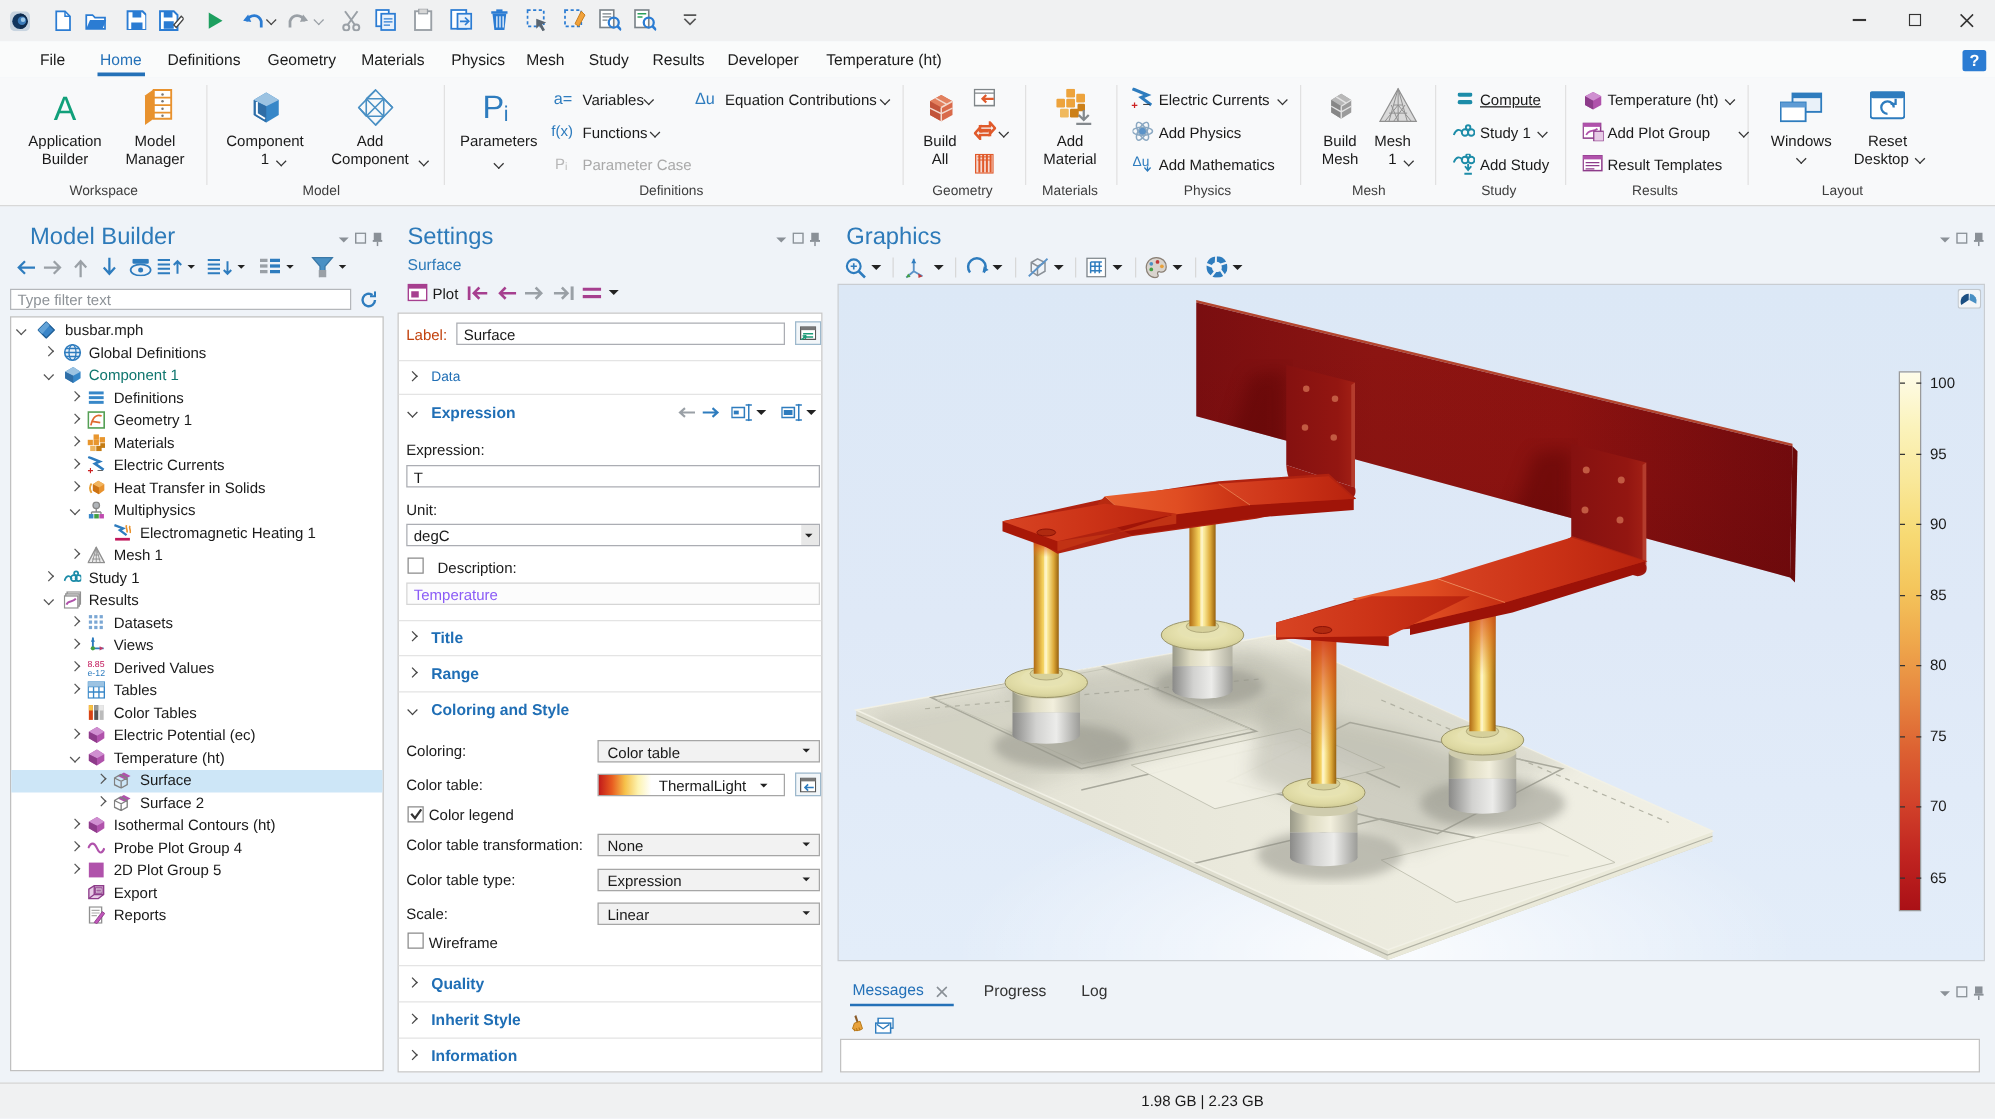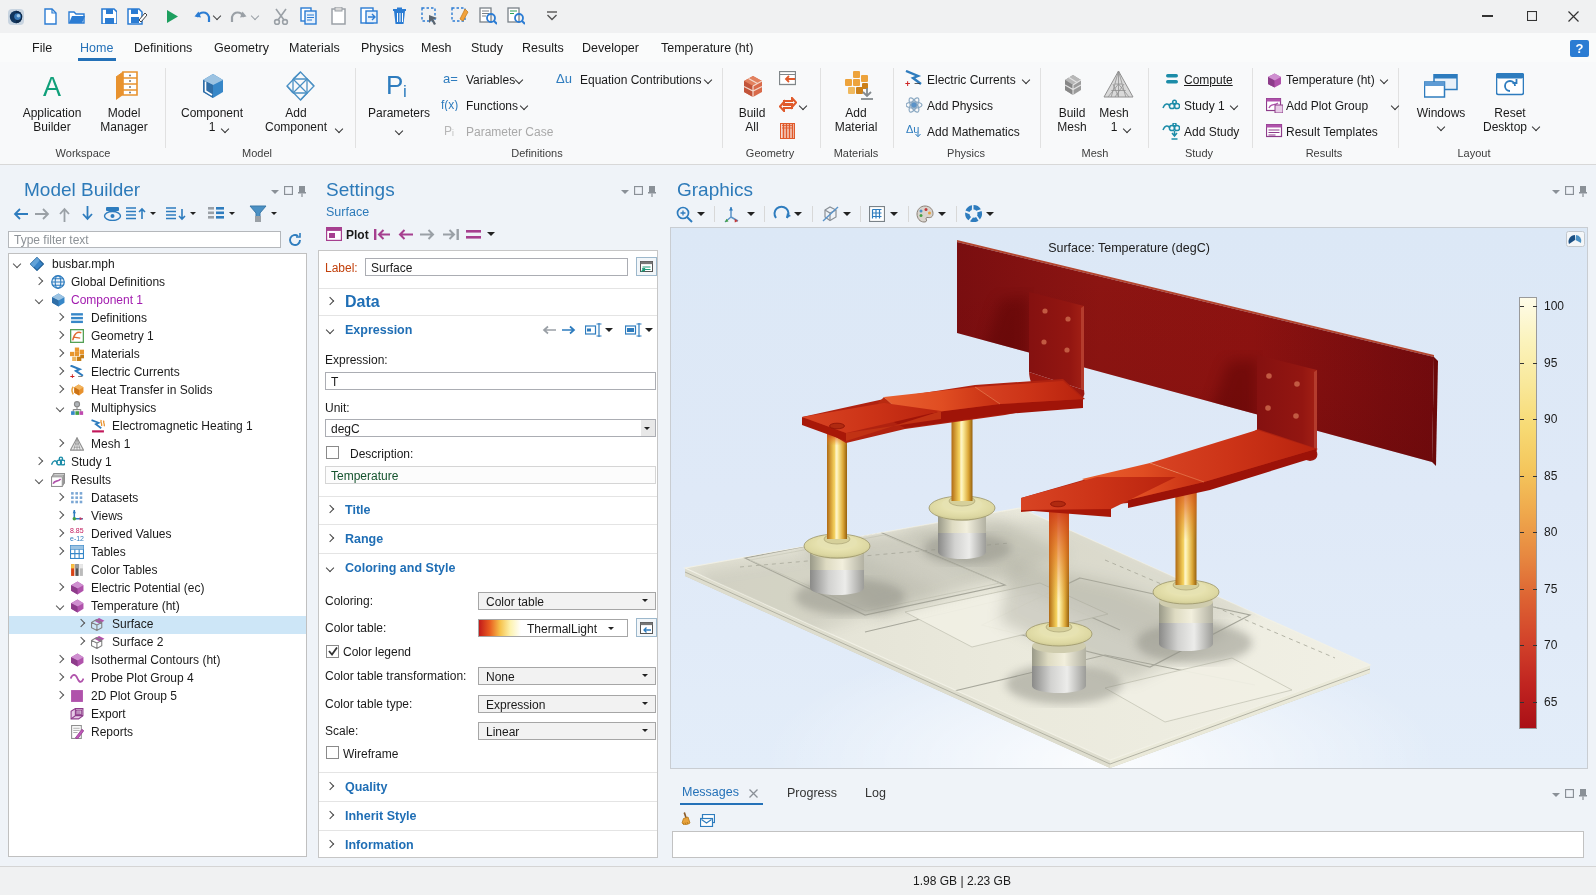--- a/index.html
+++ b/index.html
@@ -416,21 +416,21 @@
       <ellipse cx="6.5" cy="6.5" rx="2.6" ry="5.8" fill="none" stroke="#2e7cbe"></ellipse>
       <path d="M0.7 6.5 h11.6 M1.5 3.5 h10 M1.5 9.5 h10" stroke="#2e7cbe" fill="none"></path>
     </svg>
     <div style="position:absolute;left:71px;top:275px;font-size:12px;color:#1a1a1a;line-height:14px;white-space:nowrap;">Global Definitions</div>
     <div style="position:absolute;left:36px;top:297px;width:6px;height:6px;border-right:1.6px solid #555;border-bottom:1.6px solid #555;transform:rotate(45deg)"></div>
     <svg style="position:absolute;left:51px;top:293px" width="14" height="14" viewBox="0 0 13 13">
       <path d="M1 4 L7 0.5 L12.5 4 L12.5 9 L7 12.5 L1 9z" fill="#3787c8"></path>
       <path d="M1 4 L7 0.5 L12.5 4 L7 7z" fill="#9cc3e2"></path>
       <path d="M1 4 L7 7 L7 12.5 L1 9z" fill="#2f6ea7"></path>
     </svg>
-    <div style="position:absolute;left:71px;top:293px;font-size:12px;color:#a21caf;line-height:14px;white-space:nowrap;">Component 1</div>
+    <div style="position:absolute;left:71px;top:293px;font-size:12px;color:#0f766e;line-height:14px;white-space:nowrap;">Component 1</div>
     <div style="position:absolute;left:57px;top:314px;width:6px;height:6px;border-right:1.6px solid #555;border-bottom:1.6px solid #555;transform:rotate(-45deg)"></div>
     <svg style="position:absolute;left:70px;top:311px" width="14" height="14" viewBox="0 0 13 13">
       <rect x="1" y="2" width="11" height="2.2" fill="#3787c8"></rect>
       <rect x="1" y="5.5" width="11" height="2.2" fill="#3787c8"></rect>
       <rect x="1" y="9" width="11" height="2.2" fill="#3787c8"></rect>
     </svg>
     <div style="position:absolute;left:91px;top:311px;font-size:12px;color:#1a1a1a;line-height:14px;white-space:nowrap;">Definitions</div>
     <div style="position:absolute;left:57px;top:332px;width:6px;height:6px;border-right:1.6px solid #555;border-bottom:1.6px solid #555;transform:rotate(-45deg)"></div>
     <svg style="position:absolute;left:70px;top:329px" width="14" height="14" viewBox="0 0 13 13">
       <rect x="0.5" y="0.5" width="12" height="12" fill="#fff" stroke="#55a055" stroke-width="1.4"></rect>
@@ -619,21 +619,21 @@
       <rect x="0" y="6" width="8" height="1.5" fill="#8a9097"></rect>
       <rect x="3.4" y="7.5" width="1.2" height="3.5" fill="#8a9097"></rect>
     </svg>
     <div style="position:absolute;left:326px;top:205px;font-size:12.5px;color:#2d7ab9;line-height:14.5px;white-space:nowrap;">Surface</div>
     <svg style="position:absolute;left:326px;top:227px" width="16" height="14" viewBox="0 0 16 14">
       <rect x="0.5" y="0.5" width="15" height="13" fill="#fff" stroke="#a63f8f" stroke-width="1.4"></rect>
       <rect x="0.5" y="0.5" width="15" height="3.4" fill="#a63f8f"></rect>
       <rect x="3" y="6" width="6" height="5" fill="#a63f8f"></rect>
       <path d="M10.5 8.5 h3 M12 7 l1.5 1.5 -1.5 1.5" stroke="#fff" stroke-width="1" fill="none"></path>
     </svg>
-    <div style="position:absolute;left:346px;top:228px;font-size:12px;color:#1a1a1a;line-height:14px;white-space:nowrap;font-weight:bold;">Plot</div>
+    <div style="position:absolute;left:346px;top:228px;font-size:12px;color:#1a1a1a;line-height:14px;white-space:nowrap;">Plot</div>
     <svg style="position:absolute;left:374px;top:229px" width="16" height="11" viewBox="0 0 16 11">
       <rect x="0" y="0" width="2.4" height="11" fill="#a63f8f"></rect>
       <path d="M16 5.5 H5 M9.5 1 L5 5.5 L9.5 10" fill="none" stroke="#a63f8f" stroke-width="2"></path>
     </svg>
     <svg style="position:absolute;left:397px;top:229px" width="16" height="11" viewBox="0 0 16 11">
       <path d="M16 5.5 H3 M7.5 1 L3 5.5 L7.5 10" fill="none" stroke="#a63f8f" stroke-width="2"></path>
     </svg>
     <svg style="position:absolute;left:420px;top:229px" width="16" height="11" viewBox="0 0 16 11">
       <path d="M0 5.5 H13 M8.5 1 L13 5.5 L8.5 10" fill="none" stroke="#9aa0a6" stroke-width="2"></path>
     </svg>
@@ -652,21 +652,21 @@
     <div style="position:absolute;left:371px;top:261px;font-size:12px;color:#1a1a1a;line-height:14px;white-space:nowrap;">Surface</div>
     <div style="position:absolute;left:636px;top:257px;width:21px;height:19px;background:#f2f6f9;border:1px solid #9db8cc"></div>
     <svg style="position:absolute;left:640px;top:261px" width="13" height="11" viewBox="0 0 13 11">
       <rect x="0.5" y="0.5" width="12" height="10" fill="#fff" stroke="#555"></rect>
       <rect x="0.5" y="0.5" width="12" height="2.6" fill="#777"></rect>
       <path d="M2.5 6 h8 M2.5 8.5 h8" stroke="#1c9b78" stroke-width="1.2"></path>
       <path d="M1 11 L5 7.5 M5 7.5 l-3 0.2 M5 7.5 l-0.8 2.8" stroke="#1c9b78" stroke-width="1.1" fill="none"></path>
     </svg>
     <div style="position:absolute;left:319px;top:288px;width:338px;height:1px;background:#e4e4e4"></div>
     <div style="position:absolute;left:327px;top:298px;width:6px;height:6px;border-right:1.6px solid #444;border-bottom:1.6px solid #444;transform:rotate(-45deg)"></div>
-    <div style="position:absolute;left:345px;top:295px;font-size:16px;color:#1f6eb5;line-height:14.5px;white-space:nowrap;font-weight:700">Data</div>
+    <div style="position:absolute;left:345px;top:295px;font-size:11px;color:#1f6eb5;line-height:14.5px;white-space:nowrap;font-weight:400">Data</div>
     <div style="position:absolute;left:319px;top:315px;width:338px;height:1px;background:#e4e4e4"></div>
     <div style="position:absolute;left:327px;top:327px;width:6px;height:6px;border-right:1.6px solid #444;border-bottom:1.6px solid #444;transform:rotate(45deg)"></div>
     <div style="position:absolute;left:345px;top:323px;font-size:12.5px;color:#1f6eb5;line-height:14.5px;white-space:nowrap;font-weight:700">Expression</div>
     <svg style="position:absolute;left:541px;top:325px" width="15" height="10" viewBox="0 0 15 10">
       <path d="M15 5 H3 M7 1.5 L3 5 L7 8.5" fill="none" stroke="#9aa0a6" stroke-width="1.7"></path>
     </svg>
     <svg style="position:absolute;left:562px;top:325px" width="15" height="10" viewBox="0 0 15 10">
       <path d="M0 5 H12 M8 1.5 L12 5 L8 8.5" fill="none" stroke="#2e7cbe" stroke-width="1.7"></path>
     </svg>
     <svg style="position:absolute;left:585px;top:323px" width="17" height="14" viewBox="0 0 17 14">
@@ -686,21 +686,21 @@
     <div style="position:absolute;left:331px;top:375px;font-size:12px;color:#1a1a1a;line-height:14px;white-space:nowrap;">T</div>
     <div style="position:absolute;left:325px;top:401px;font-size:12px;color:#1a1a1a;line-height:14px;white-space:nowrap;">Unit:</div>
     <div style="position:absolute;left:325px;top:419px;width:331px;height:18px;background:#fff;border:1px solid #abadb3"></div>
     <div style="position:absolute;left:331px;top:422px;font-size:12px;color:#1a1a1a;line-height:14px;white-space:nowrap;">degC</div>
     <div style="position:absolute;left:641px;top:420px;width:14px;height:16px;background:#e8e8e8"></div>
     <div style="position:absolute;left:644px;top:427px;width:0;height:0;border-left:3.5px solid transparent;border-right:3.5px solid transparent;border-top:3.5px solid #222"></div>
     <div style="position:absolute;left:326px;top:446px;width:0px;height:0px;"></div>
     <div class="cb" style="left:326px;top:446px"></div>
     <div style="position:absolute;left:350px;top:447px;font-size:12px;color:#1a1a1a;line-height:14px;white-space:nowrap;">Description:</div>
     <div style="position:absolute;left:325px;top:466px;width:331px;height:18px;background:#fcfcfc;border:1px solid #d5d5d5"></div>
-    <div style="position:absolute;left:331px;top:469px;font-size:12px;color:#14532d;line-height:14px;white-space:nowrap;">Temperature</div>
+    <div style="position:absolute;left:331px;top:469px;font-size:12px;color:#8b5cf6;line-height:14px;white-space:nowrap;">Temperature</div>
     <div style="position:absolute;left:319px;top:496px;width:338px;height:1px;background:#e4e4e4"></div>
     <div style="position:absolute;left:327px;top:506px;width:6px;height:6px;border-right:1.6px solid #444;border-bottom:1.6px solid #444;transform:rotate(-45deg)"></div>
     <div style="position:absolute;left:345px;top:503px;font-size:12.5px;color:#1f6eb5;line-height:14.5px;white-space:nowrap;font-weight:700">Title</div>
     <div style="position:absolute;left:319px;top:524px;width:338px;height:1px;background:#e4e4e4"></div>
     <div style="position:absolute;left:327px;top:535px;width:6px;height:6px;border-right:1.6px solid #444;border-bottom:1.6px solid #444;transform:rotate(-45deg)"></div>
     <div style="position:absolute;left:345px;top:532px;font-size:12.5px;color:#1f6eb5;line-height:14.5px;white-space:nowrap;font-weight:700">Range</div>
     <div style="position:absolute;left:319px;top:553px;width:338px;height:1px;background:#e4e4e4"></div>
     <div style="position:absolute;left:327px;top:565px;width:6px;height:6px;border-right:1.6px solid #444;border-bottom:1.6px solid #444;transform:rotate(45deg)"></div>
     <div style="position:absolute;left:345px;top:561px;font-size:12.5px;color:#1f6eb5;line-height:14.5px;white-space:nowrap;font-weight:700">Coloring and Style</div>
     <div style="position:absolute;left:325px;top:594px;font-size:12px;color:#1a1a1a;line-height:14px;white-space:nowrap;">Coloring:</div>
@@ -991,21 +991,20 @@
       <ellipse cx="837" cy="426" rx="7.5" ry="2.8" fill="#b02a10" stroke="#8c1206" stroke-width="0.8"></ellipse>
       <polygon points="1021,498 1097,476 1176,475 1258,429 1318,449 1210,487 1128,503 1021,512" fill="#b02210"></polygon>
       <polygon points="1316,449 1204,482 1128,500 1128,508 1210,490 1316,457" fill="#9c1208"></polygon>
       <polygon points="1257,430 1316,449 1204,482 1150,463" fill="url(#armtop)"></polygon>
       <polygon points="1150,463 1204,482 1128,500 1082,479" fill="url(#armrib)"></polygon>
       <path d="M1150,463 L1204,482" stroke="#ee8858" stroke-width="0.8" fill="none" opacity="0.8"></path>
       <polygon points="1021,510 1111,517 1111,509 1021,502" fill="#a81808"></polygon>
       <polygon points="1021,498 1097,477 1176,477 1111,509 1021,510" fill="url(#armtop)"></polygon>
       <ellipse cx="1058" cy="504" rx="7.5" ry="2.8" fill="#b02a10" stroke="#8c1206" stroke-width="0.8"></ellipse>
     </svg>
-    <div style="position:absolute;left:929px;top:241px;width:400px;text-align:center;font-size:12.5px;color:#202020;line-height:14.5px;white-space:nowrap;">Surface: Temperature (degC)</div>
     <svg style="position:absolute;left:1566px;top:231px" width="19" height="16" viewBox="0 0 19 16">
       <rect x="0.5" y="0.5" width="18" height="15" rx="2" fill="#f4f6f8" stroke="#c2c8ce"></rect>
       <path d="M3 13 A6.5 6.5 0 0 1 9 4 L9 9z" fill="#1b4f82"></path>
       <path d="M10 4 A6 6 0 0 1 15 12 L9.5 9z" fill="#4a90c4"></path>
     </svg>
     <div style="position:absolute;left:1519px;top:297px;width:18px;height:432px;background:linear-gradient(180deg,#fefce9 0%,#fbf3bc 10%,#f9e89a 20%,#f7da74 30%,#f4c65c 40%,#efa84c 50%,#e78840 60%,#dd6232 70%,#d2422a 80%,#c02420 90%,#aa1016 100%);border:1px solid #9a9a9a"></div>
     <div style="position:absolute;left:1520px;top:306px;width:4px;height:1px;background:#333"></div>
     <div style="position:absolute;left:1533px;top:306px;width:4px;height:1px;background:#333"></div>
     <div style="position:absolute;left:1544px;top:299px;font-size:12px;color:#1a1a1a;line-height:14px;white-space:nowrap;">100</div>
     <div style="position:absolute;left:1520px;top:363px;width:4px;height:1px;background:#333"></div>

